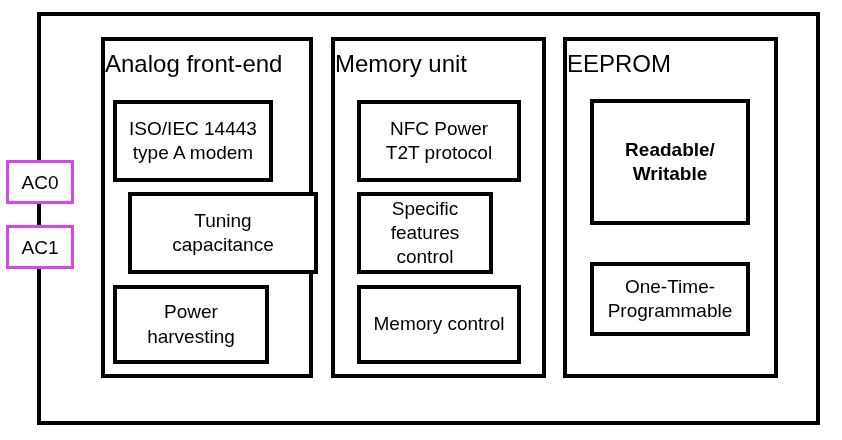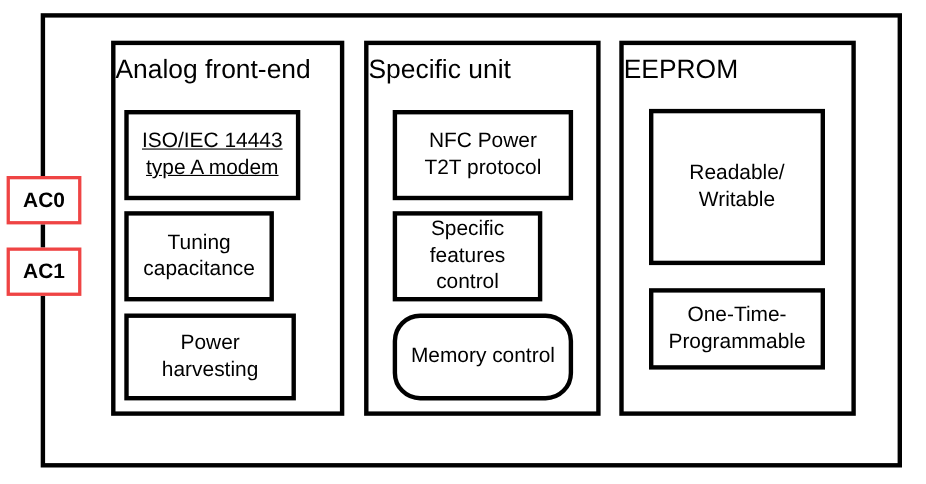--- a/index.html
+++ b/index.html
@@ -29,30 +29,29 @@
     border: 4px solid #000000;
     box-sizing: border-box;
     background: transparent;
   }
 
   
   .pad {
     position: absolute;
     width: 68px;
     height: 44px;
-    border: 3px solid #ef4444;
+    border: 3px solid #d946ef;
     box-sizing: border-box;
     background: #ffffff;
     display: flex;
     align-items: center;
     justify-content: center;
     font-size: 19px;
     line-height: 1;
     z-index: 5;
-    font-weight: bold;
   }
 
   
   .panel {
     position: absolute;
     border: 4px solid #000000;
     box-sizing: border-box;
     background: #ffffff;
   }
   .panel-title {
@@ -95,54 +94,54 @@
     <span>AC0</span>
   </div>
   <div class="pad" style="left:6px; top:225px;">
     <span>AC1</span>
   </div>
 
   <div class="panel" style="left:101px; top:37px; width:212px; height:341px;">
     <div class="panel-title">Analog front-end</div>
   </div>
 
-  <div class="block" style="left:113px; top:100px; width:160px; height:82px;text-decoration:underline;">
+  <div class="block" style="left:113px; top:100px; width:160px; height:82px;">
     <span class="block-text">ISO/IEC 14443
 type A modem</span>
   </div>
-  <div class="block" style="left:113px; top:192px; width:136px; height:82px;">
+  <div class="block" style="left:128px; top:192px; width:190px; height:82px;">
     <span class="block-text">Tuning
 capacitance</span>
   </div>
   <div class="block" style="left:113px; top:285px; width:156px; height:79px;">
     <span class="block-text">Power
 harvesting</span>
   </div>
 
   <div class="panel" style="left:331px; top:37px; width:215px; height:341px;">
-    <div class="panel-title">Specific unit</div>
+    <div class="panel-title">Memory unit</div>
   </div>
 
   <div class="block" style="left:357px; top:100px; width:164px; height:82px;">
     <span class="block-text">NFC Power
 T2T protocol</span>
   </div>
   <div class="block" style="left:357px; top:192px; width:136px; height:82px;">
     <span class="block-text">Specific
 features control</span>
   </div>
-  <div class="block" style="left:357px; top:285px; width:164px; height:79px;border-radius:25px;">
+  <div class="block" style="left:357px; top:285px; width:164px; height:79px;">
     <span class="block-text">Memory control</span>
   </div>
 
   <div class="panel" style="left:563px; top:37px; width:215px; height:341px;">
     <div class="panel-title">EEPROM</div>
   </div>
 
-  <div class="block" style="left:590px; top:99px; width:160px; height:142px;">
+  <div class="block" style="left:590px; top:99px; width:160px; height:126px;font-weight:bold;">
     <span class="block-text">Readable/
 Writable</span>
   </div>
   <div class="block" style="left:590px; top:262px; width:160px; height:74px;">
     <span class="block-text">One-Time-
 Programmable</span>
   </div>
 
 </div>
 

